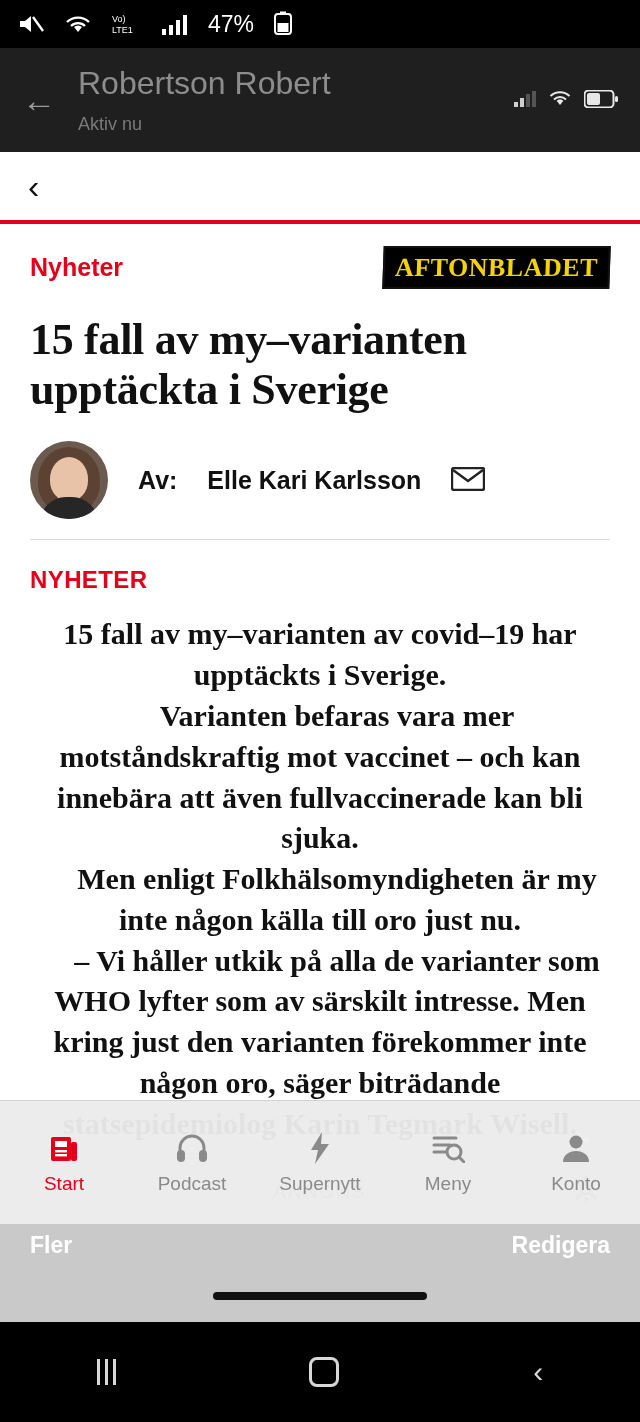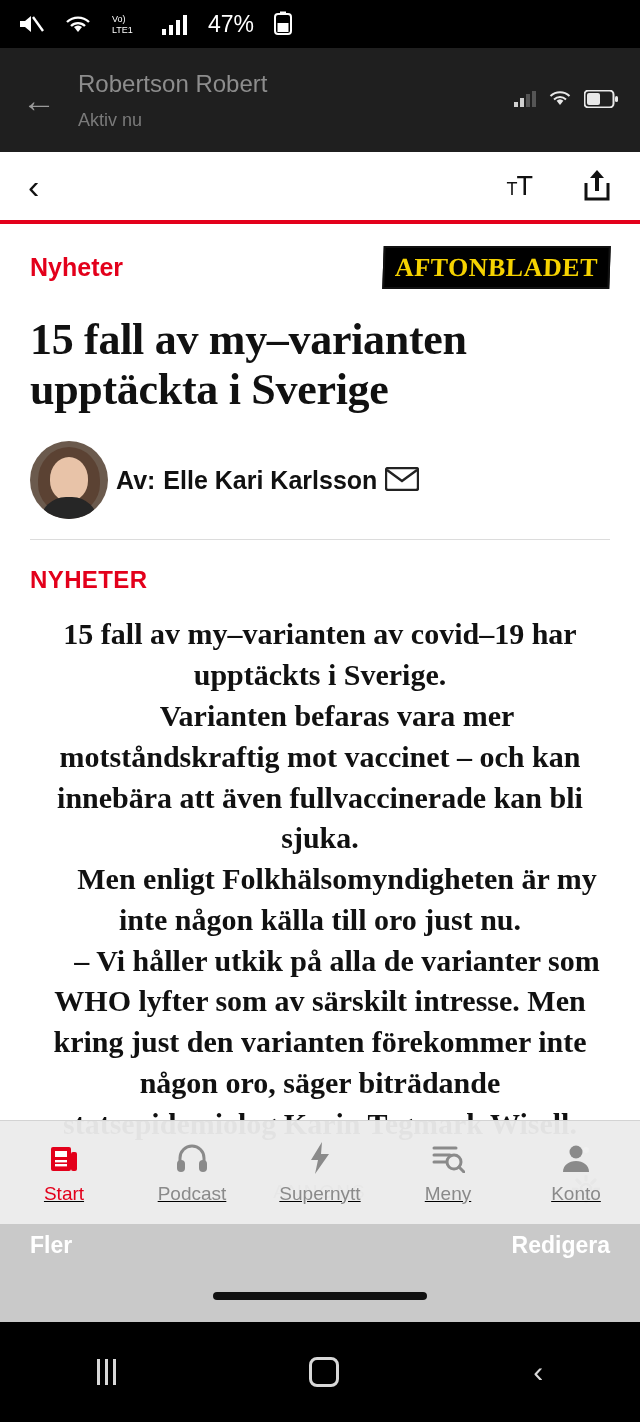--- a/index.html
+++ b/index.html
@@ -46,21 +46,21 @@
     height: 104px;
     background: #1f1f1f;
     color: #fff;
     display: flex;
     align-items: center;
     padding: 0 22px;
     z-index: 1;
   }
   .ghost-back { font-size: 34px; color: #9a9a9a; margin-right: 22px; }
   .ghost-names { flex: 1; }
-  .ghost-name { font-size: 24px; color: #8d8d8d; }
+  .ghost-name { font-size: 32px; color: #8d8d8d; }
   .ghost-sub { font-size: 18px; color: #7a7a7a; margin-top: 12px; }
   .ghost-right { display: flex; align-items: center; gap: 12px; color: #d8d8d8; }
 
   
   .inapp-status {
     position: absolute;
     top: 0; left: 0; right: 0;
     height: 64px;
     display: flex;
     align-items: center;
@@ -127,21 +127,21 @@
     font-size: 44px;
     line-height: 1.14;
     font-weight: 700;
     color: #111;
     margin-top: 26px;
     letter-spacing: -0.3px;
   }
   .byline {
     display: flex;
     align-items: center;
-    gap: 8px;
+    gap: 30px;
     margin-top: 26px;
     padding-bottom: 20px;
     border-bottom: 1px solid #dcdcdc;
   }
   .avatar {
     width: 78px; height: 78px;
     border-radius: 50%;
     background: #6b5a4d;
     overflow: hidden;
     position: relative;
@@ -254,26 +254,25 @@
     font-weight: 700;
     color: #111;
     letter-spacing: -1px;
   }
 
   
   .tabbar {
     position: absolute;
     left: 0; right: 0;
     bottom: 98px;
-    height: 104px;
+    height: 124px;
     background: rgba(235,235,235,0.96);
     display: flex;
     z-index: 5;
     border-top: 1px solid #d3d3d3;
-    text-decoration: underline;
   }
   .tab {
     flex: 1;
     display: flex;
     flex-direction: column;
     align-items: center;
     justify-content: center;
     gap: 8px;
     color: #8a8a8a;
     font-size: 19px;
@@ -410,29 +409,20 @@
               <rect x="31" y="6" width="3" height="6" rx="1.5" fill="#e8e8e8"></rect>
               <rect x="3" y="3" width="13" height="12" rx="2" fill="#e8e8e8"></rect>
             </svg>
         </span>
       </div>
     </div>
 
 
     <div class="toolbar">
       <span class="tb-back">‹</span>
-      <div class="tb-right">
-        <span class="tb-font"><small>T</small><span>T</span></span>
-        <span class="ic">
-          <svg width="30" height="34" viewBox="0 0 30 34">
-              <path d="M15 2l-7 8h5v13h4V10h5z" fill="#111"></path>
-              <path d="M4 15v16h22V15" stroke="#111" stroke-width="3" fill="none"></path>
-            </svg>
-        </span>
-      </div>
     </div>
 
     <div class="content">
 
       <div class="kicker-row">
         <span class="kicker">Nyheter</span>
         <span class="brand">AFTONBLADET</span>
       </div>
 
       <h1 class="headline">15 fall av my–varianten upptäckta i Sverige</h1>

